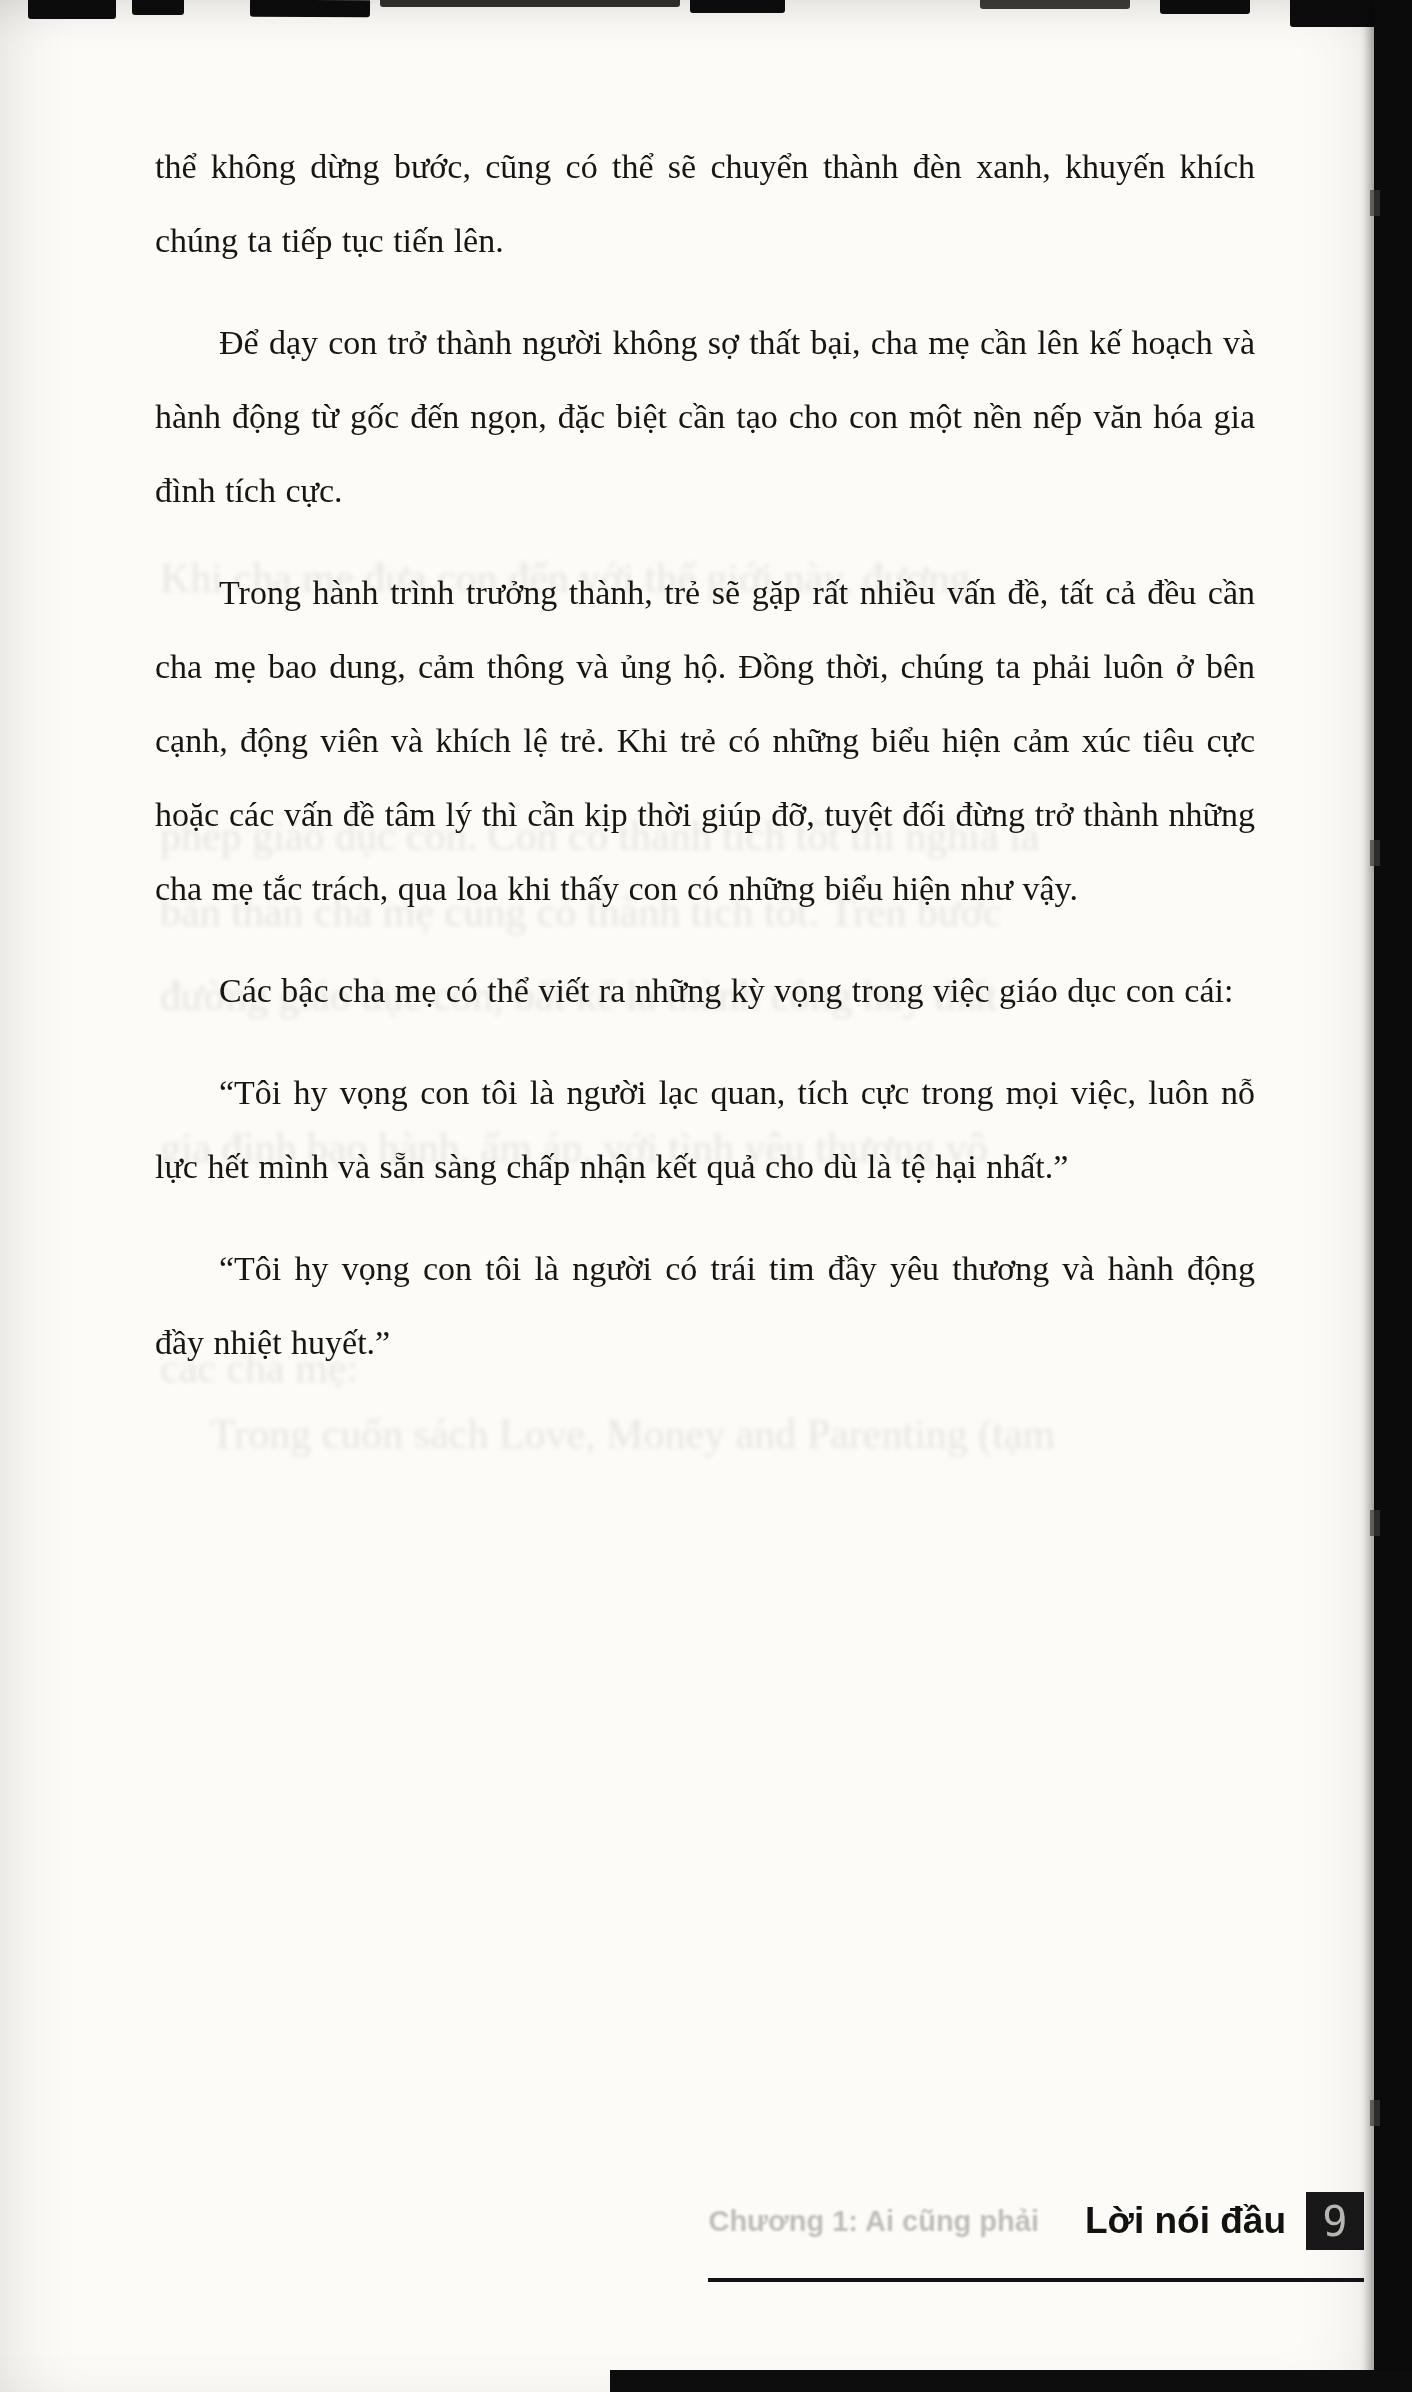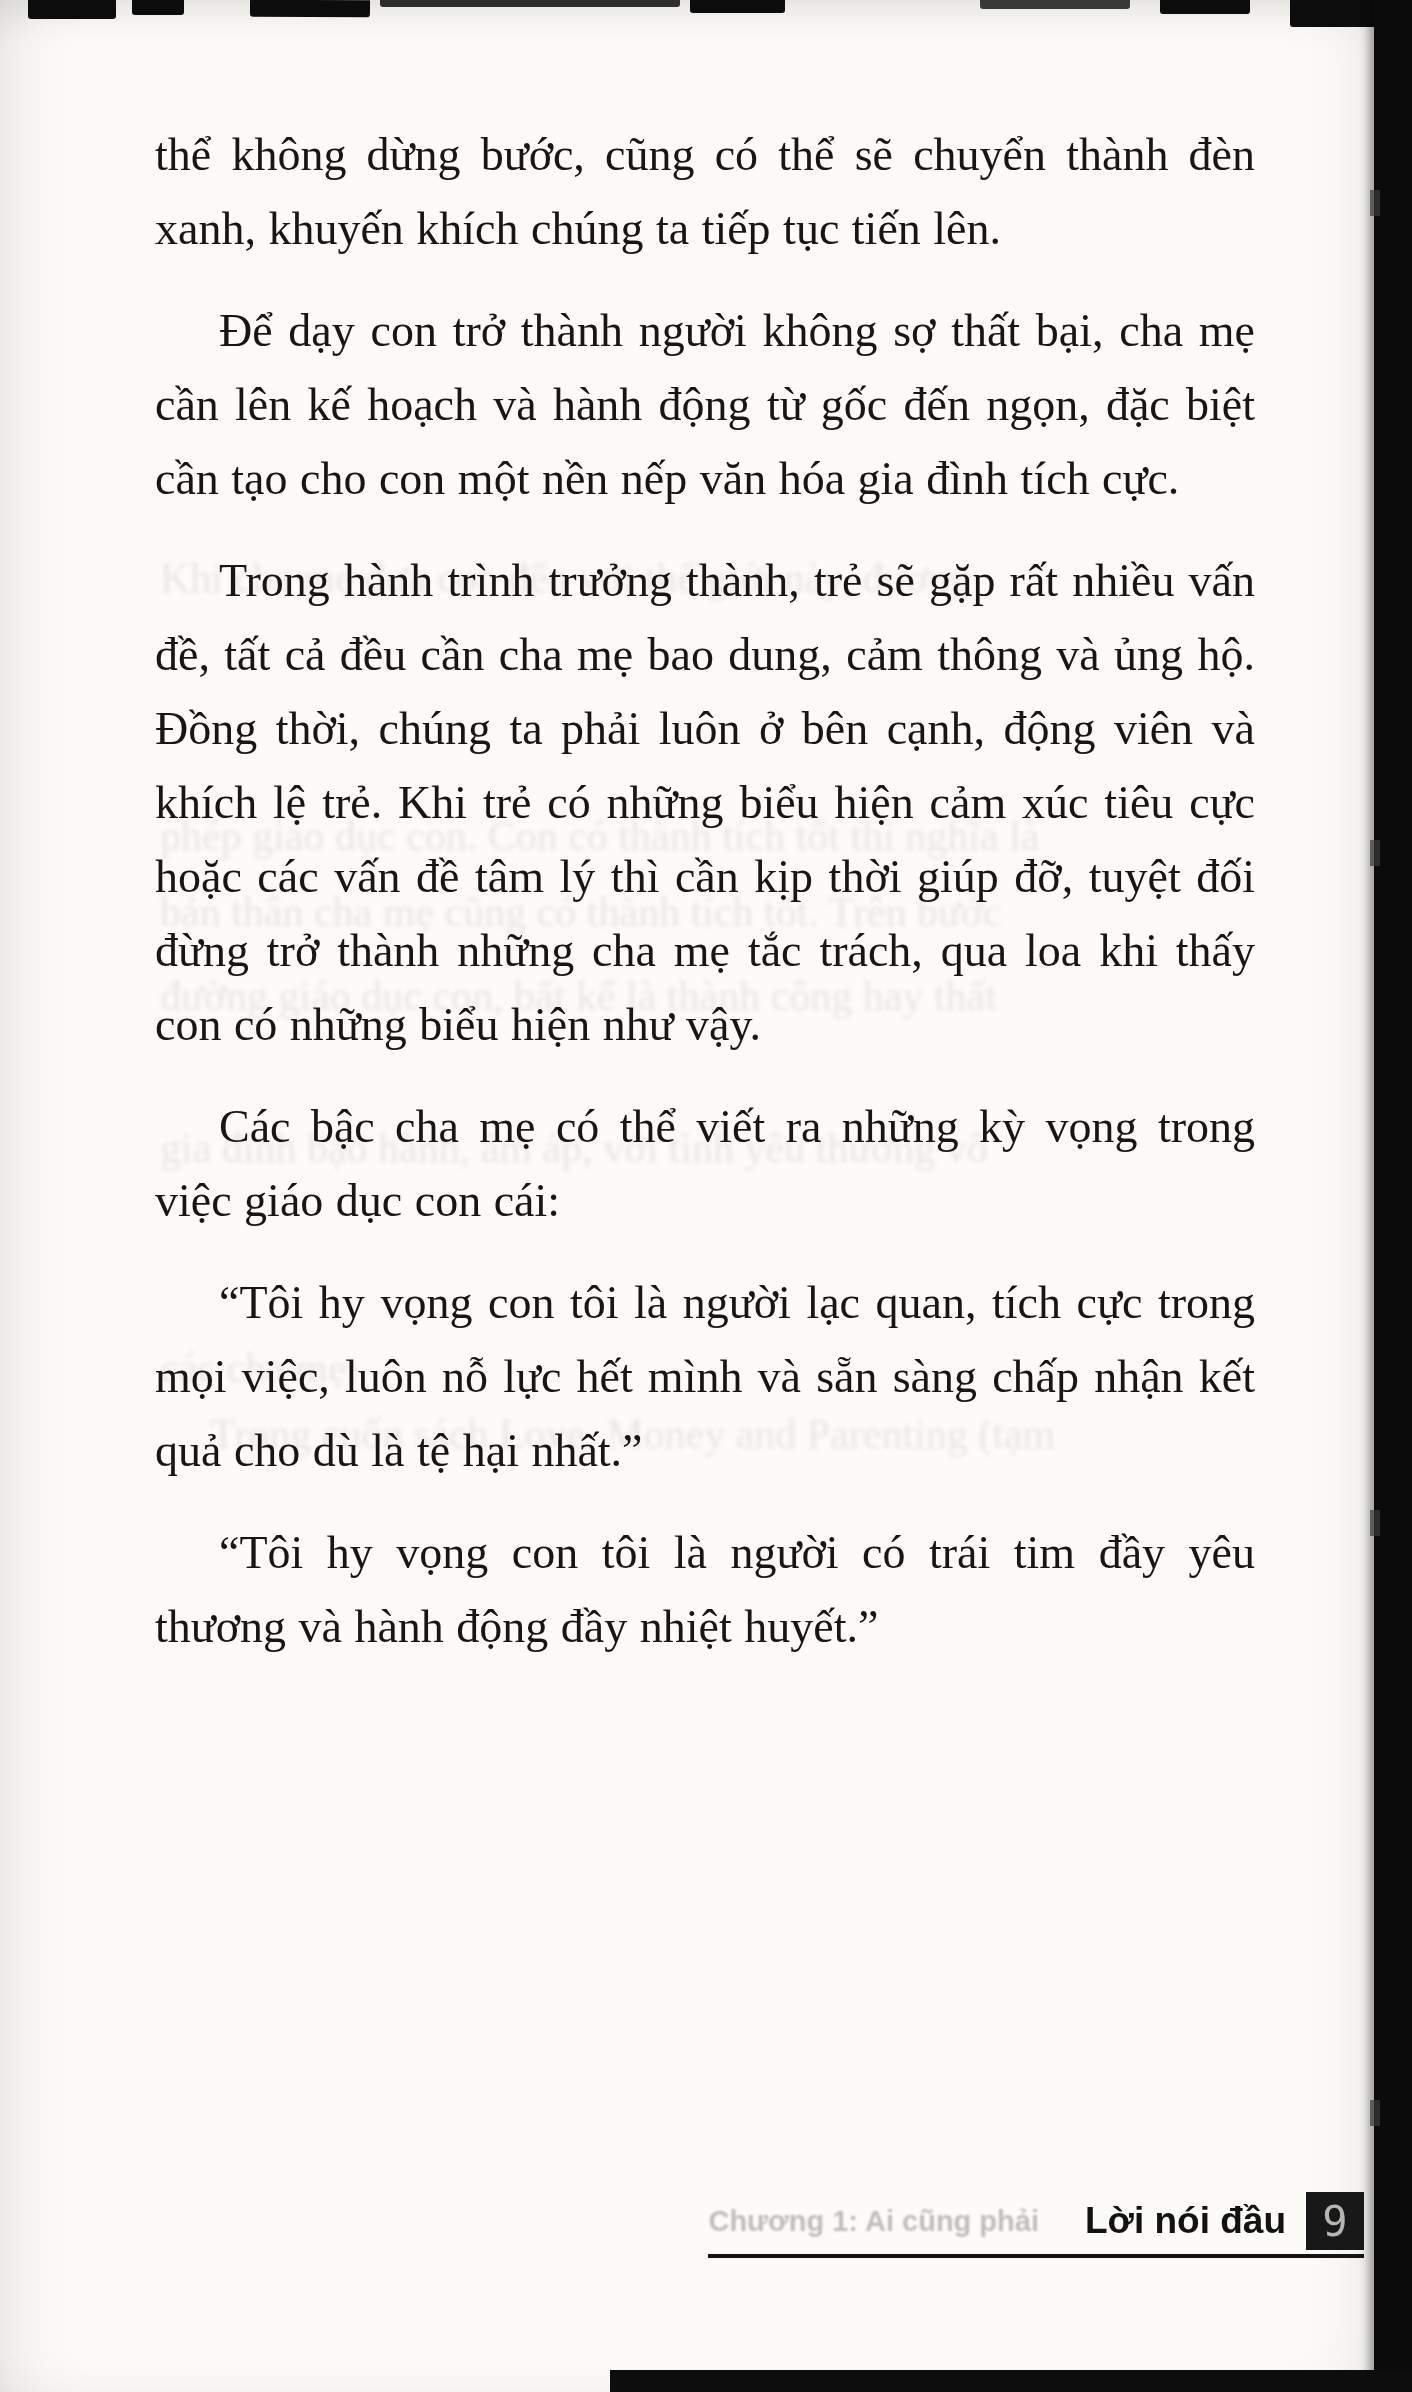--- a/index.html
+++ b/index.html
@@ -29,38 +29,38 @@
   .seg1{left:28px;width:88px;height:19px;}
   .seg2{left:132px;width:52px;height:15px;}
   .seg3{left:250px;width:120px;height:17px;transform:rotate(.3deg);}
   .seg4{left:380px;width:300px;height:7px;opacity:.85;}
   .seg5{left:690px;width:95px;height:13px;}
   .seg6{left:980px;width:150px;height:9px;opacity:.8;}
   .seg7{left:1160px;width:90px;height:14px;}
   .seg8{left:1290px;width:122px;height:27px;}
   
   .text-block{
-    position:absolute;left:155px;top:118px;width:1100px;
-    color:#181614;font-size:46px;line-height:74px;
+    position:absolute;left:155px;top:130px;width:1100px;
+    color:#181614;font-size:34px;line-height:74px;
     text-align:justify;word-spacing:1px;
   }
   .text-block p{margin:0 0 28px 0;}
   .text-block p.indent{text-indent:64px;}
   
   .ghost{
     position:absolute;left:160px;width:1080px;
     color:#6e6c68;opacity:.15;filter:blur(2px);
     font-size:42px;line-height:60px;white-space:nowrap;overflow:hidden;
     pointer-events:none;
   }
   
   .footer{
     position:absolute;top:2192px;right:48px;
     display:flex;align-items:center;gap:20px;
-    border-bottom:4px solid #141414;padding-bottom:4px;
+    border-bottom:4px solid #141414;padding-bottom:28px;
   }
   .footer-ghost{
     color:#8d8b86;opacity:.55;filter:blur(1px);
     font-family:"Liberation Sans", sans-serif;font-weight:bold;
     font-size:29px;margin-right:26px;white-space:nowrap;
   }
   .section-label{
     font-family:"Liberation Sans", sans-serif;font-weight:bold;
     font-size:37px;color:#121212;white-space:nowrap;
   }

